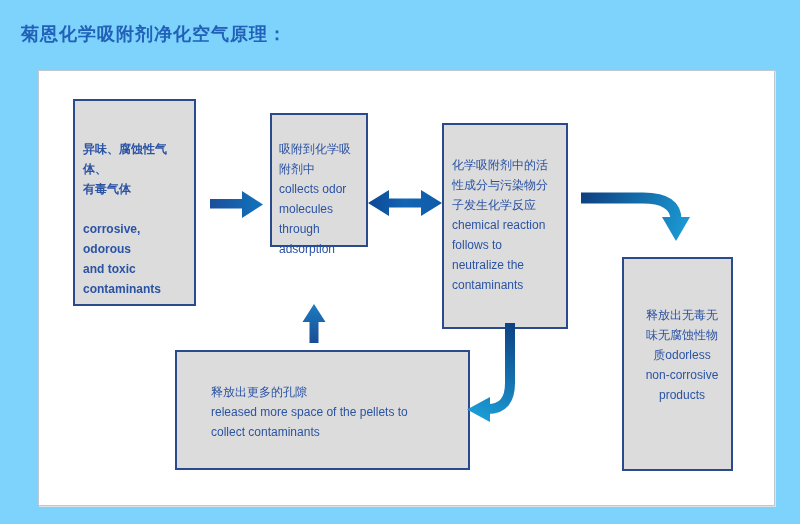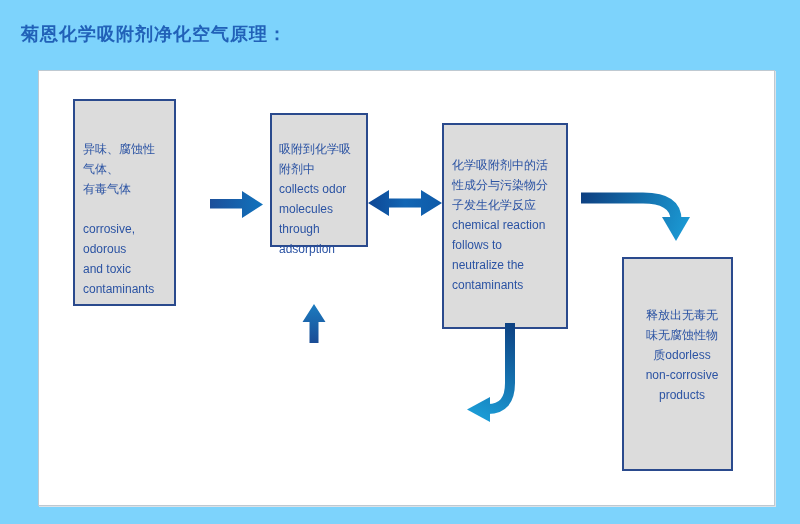--- a/index.html
+++ b/index.html
@@ -35,21 +35,21 @@
   .flow-box {
     position: absolute;
     box-sizing: border-box;
     background: #dcdcdc;
     border: 2px solid #2a4a8d;
     color: #2b53a3;
     font-size: 12px;
     line-height: 20px;
     white-space: pre-line;
   }
-  .box-contaminants  { left: 73px;  top: 99px;  width: 103px; height: 207px; padding: 38px 14px 0 8px; }
+  .box-contaminants  { left: 73px;  top: 99px;  width: 123px; height: 207px; padding: 38px 14px 0 8px; font-weight: bold; }
   .box-adsorption    { left: 270px; top: 113px; width: 98px;  height: 134px; padding: 24px 4px 0 7px; }
   .box-reaction      { left: 442px; top: 99px;  width: 126px; height: 206px; padding: 30px 4px 0 8px; margin-top: 24px; }
   .box-released      { left: 175px; top: 350px; width: 295px; height: 120px; padding: 30px 10px 0 34px; }
   .box-products      { left: 622px; top: 257px; width: 111px; height: 214px; padding: 46px 4px 0 13px; text-align: center; }
   .arrow-layer {
     position: absolute;
     left: 0; top: 0;
     width: 800px;
     height: 524px;
     pointer-events: none;
@@ -79,20 +79,23 @@
 adsorption</div>
 
   <div class="flow-box box-reaction">化学吸附剂中的活
 性成分与污染物分
 子发生化学反应
 chemical reaction
 follows to
 neutralize the
 contaminants</div>
 
+  <div class="flow-box box-released">释放出更多的孔隙
+released more space of the pellets to
+collect contaminants</div>
 
   <div class="flow-box box-products">释放出无毒无
 味无腐蚀性物
 质odorless
 non-corrosive
 products</div>
 
   <svg class="arrow-layer" width="800" height="524" viewBox="0 0 800 524" xmlns="http://www.w3.org/2000/svg">
     <defs>
       <linearGradient id="g-right" gradientUnits="userSpaceOnUse" x1="210" y1="204" x2="263" y2="204">

